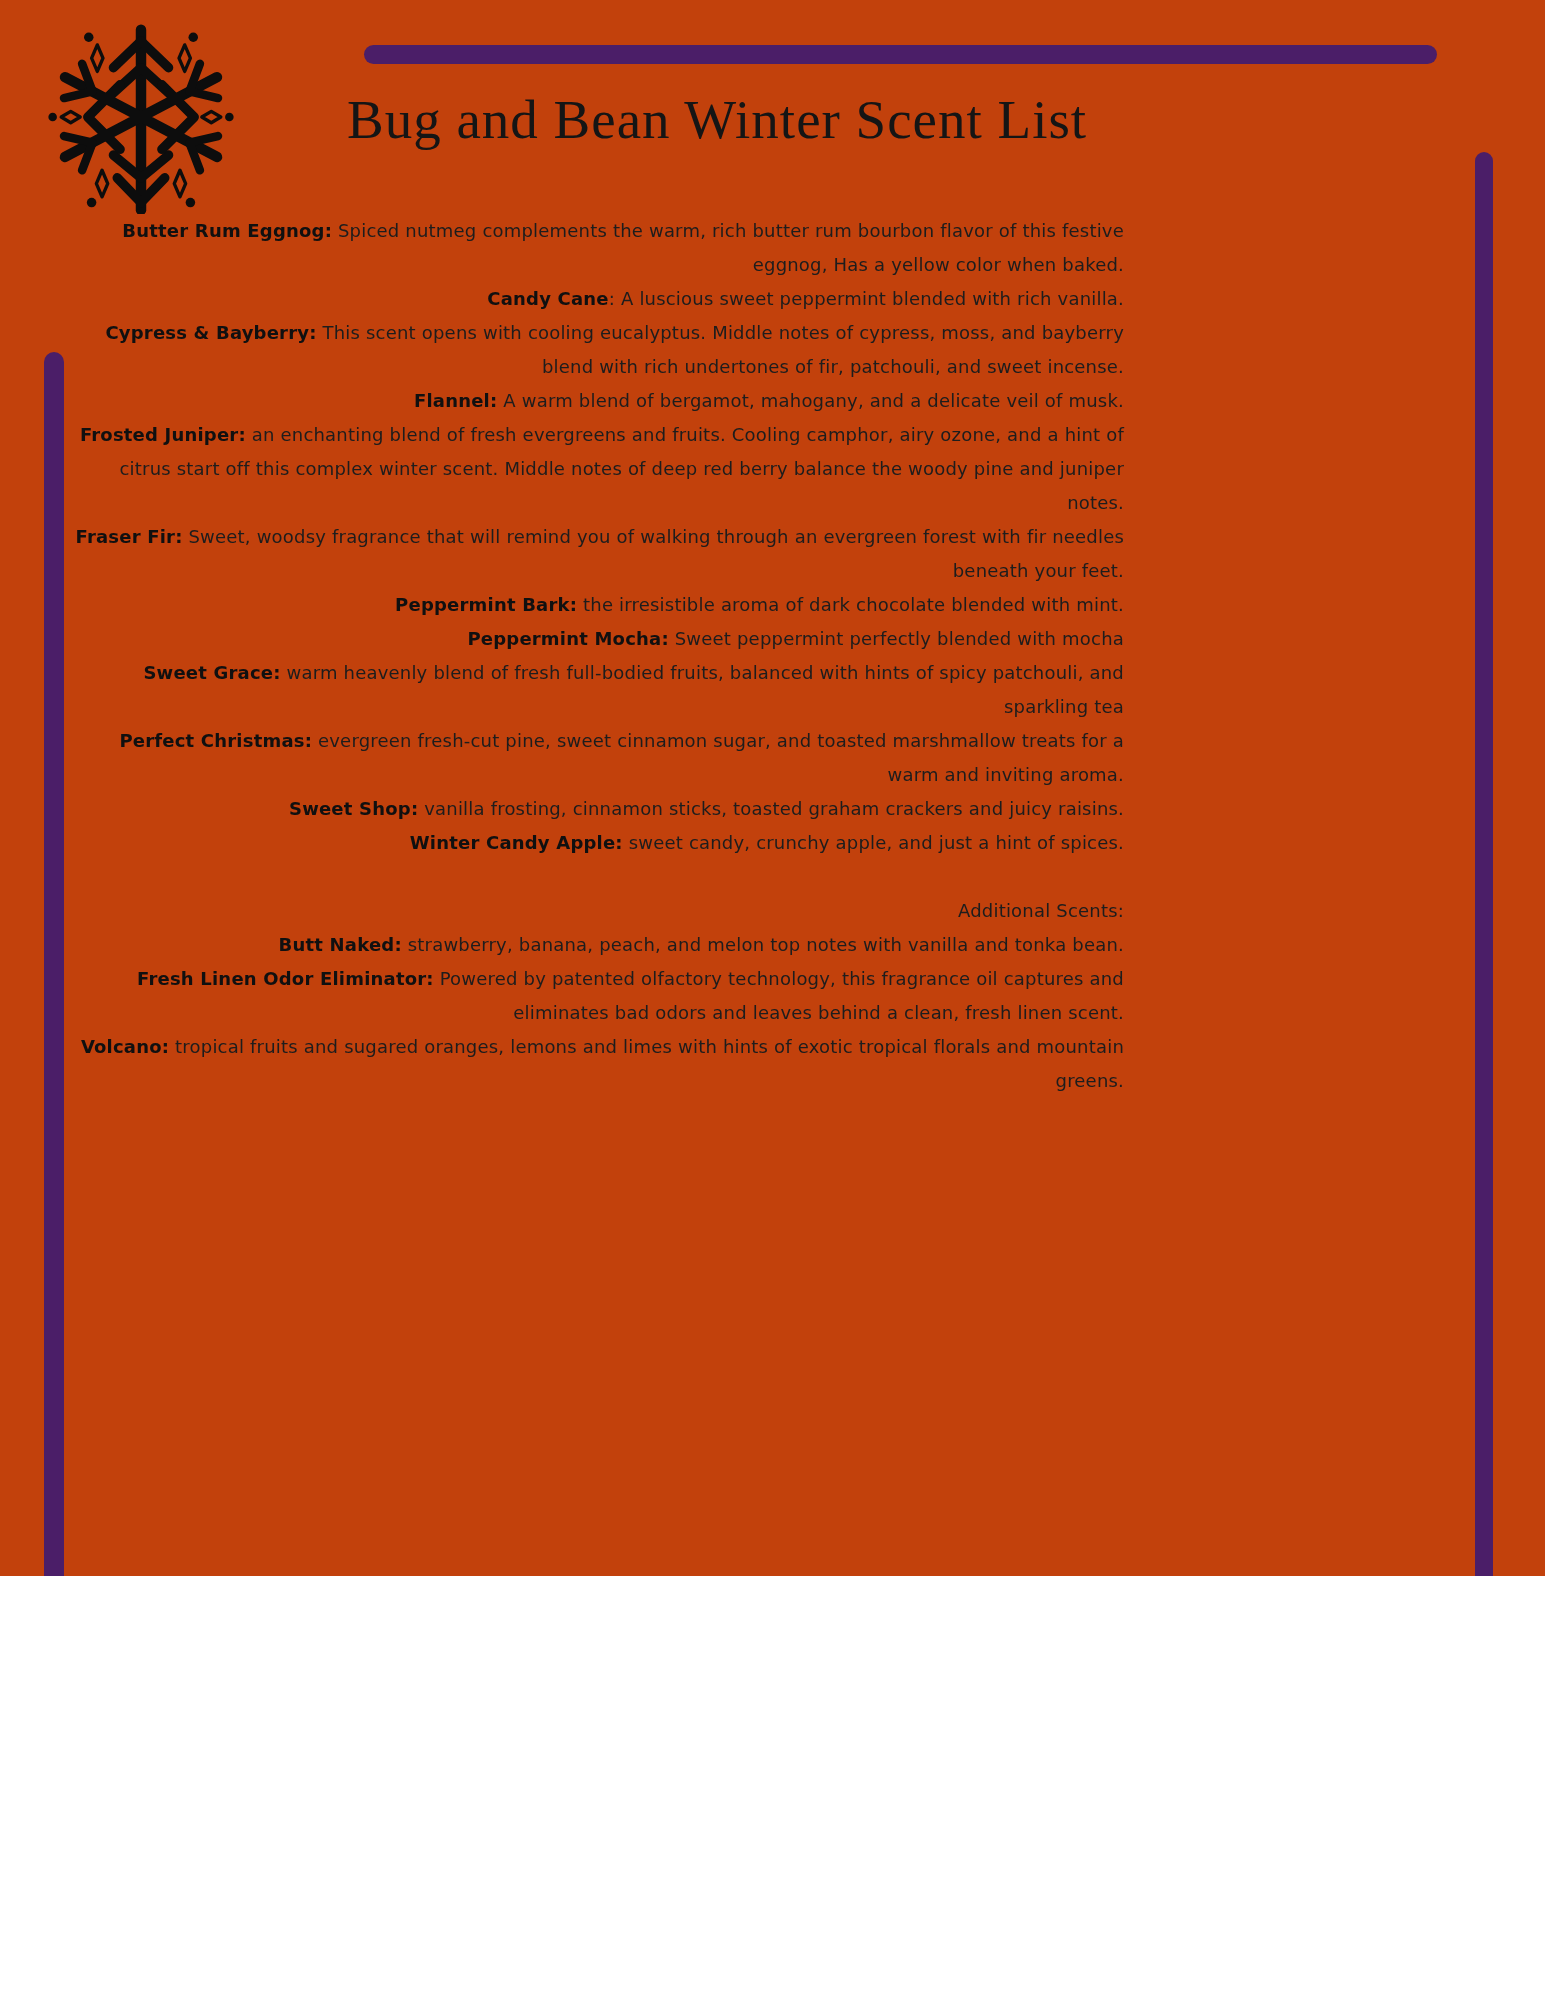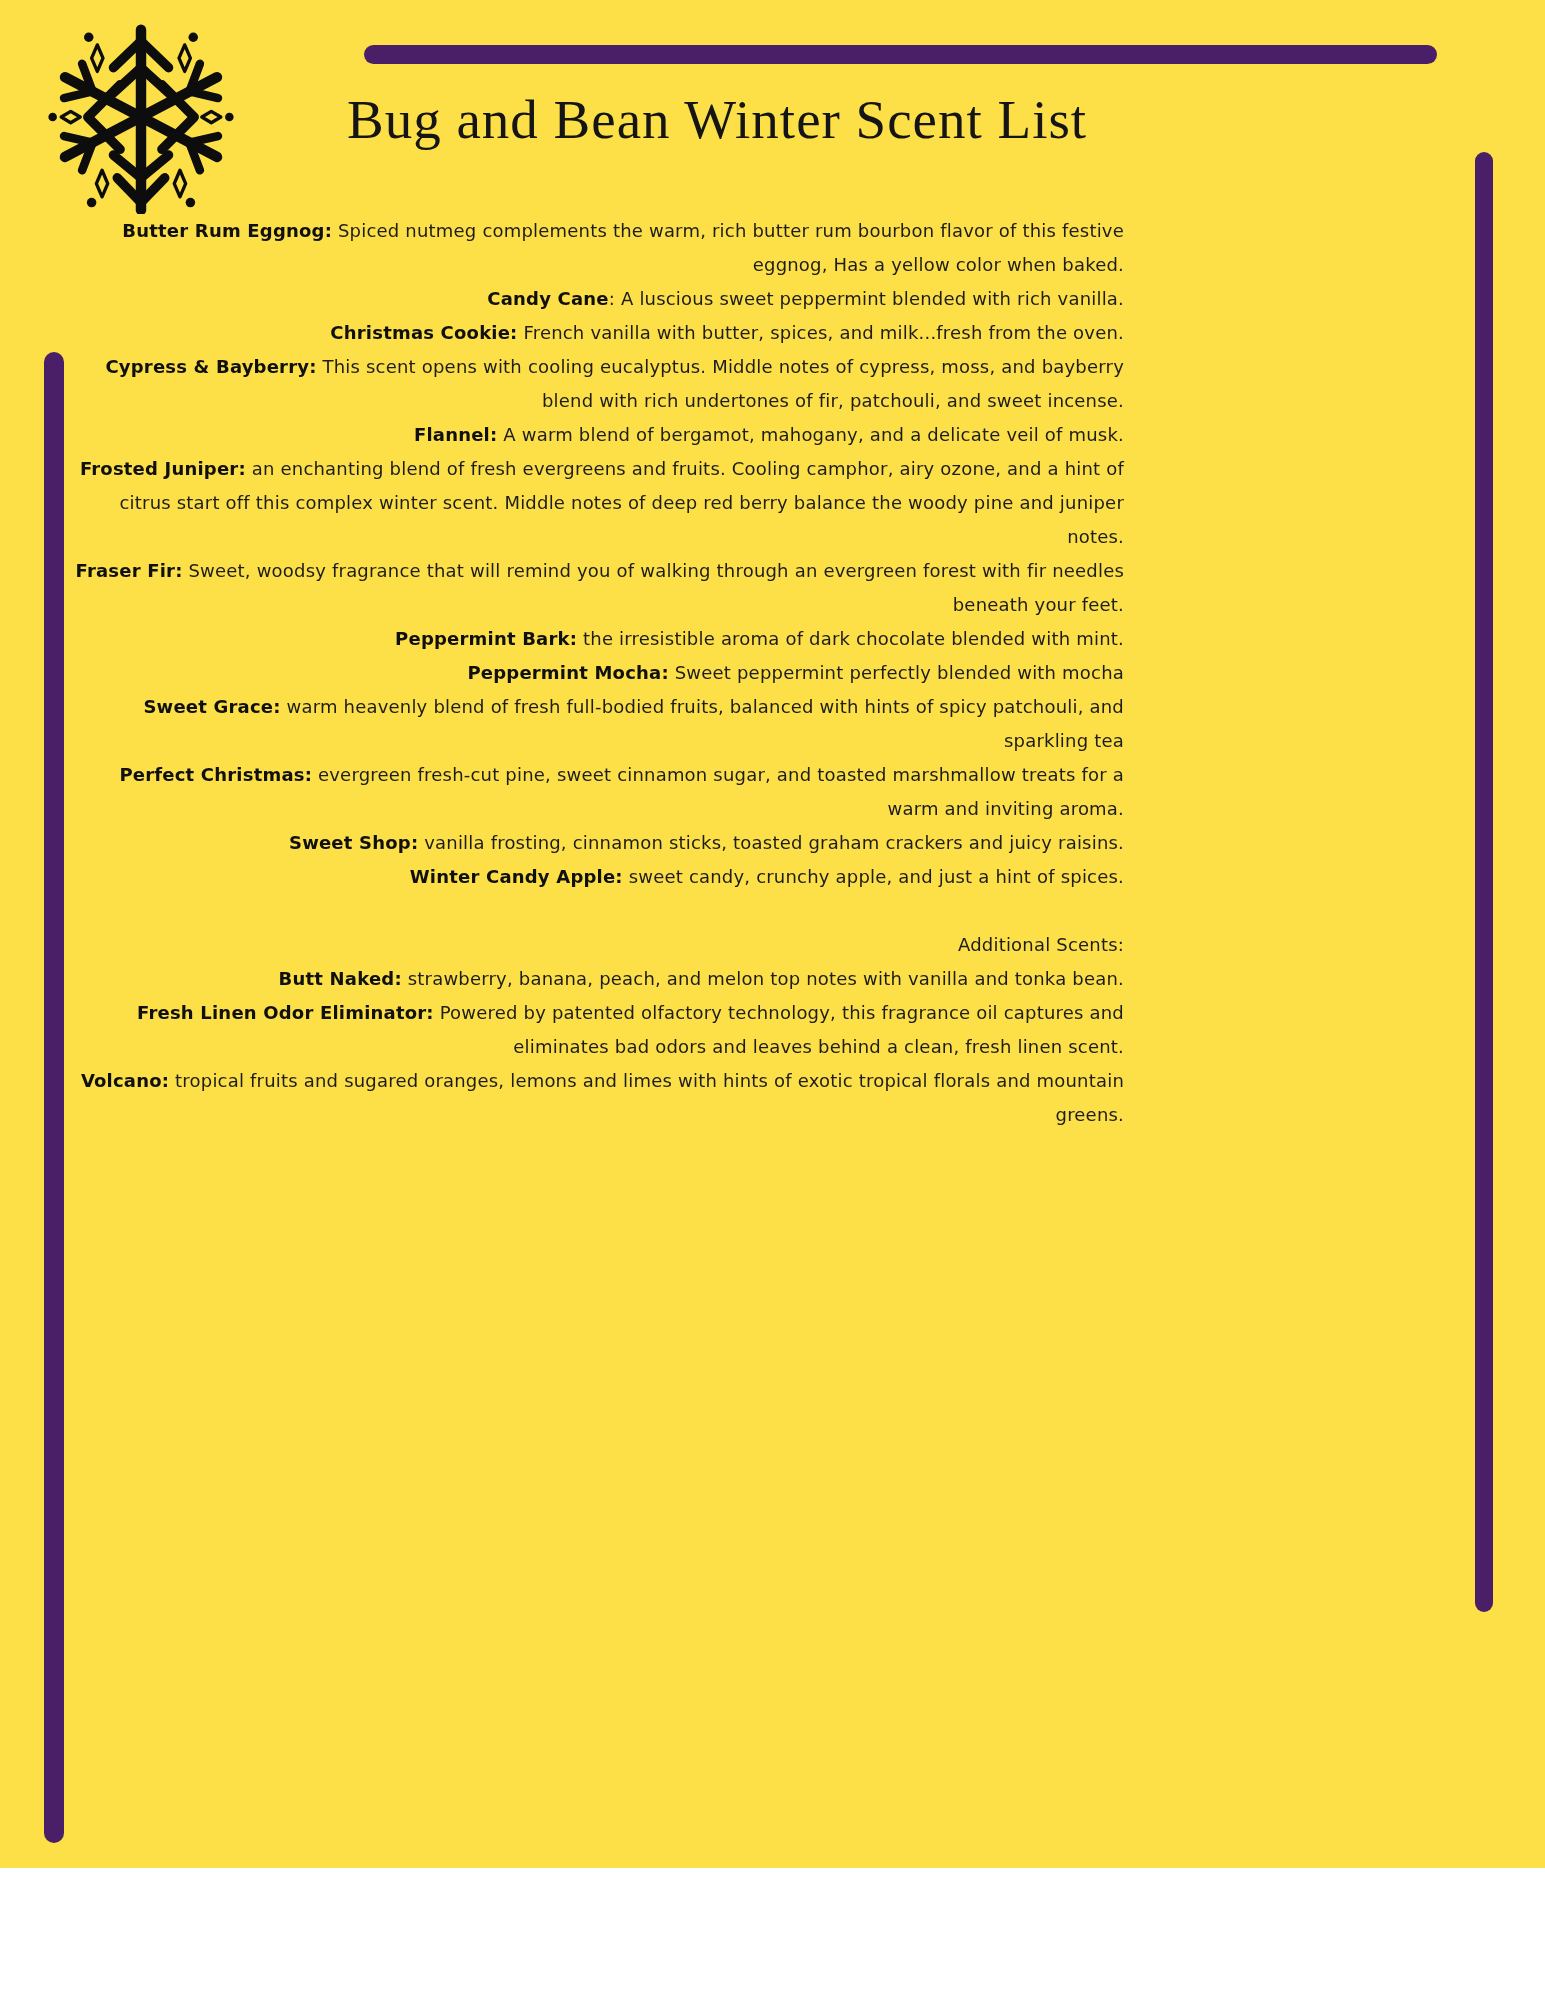--- a/index.html
+++ b/index.html
@@ -1,19 +1,19 @@
 <!DOCTYPE html>
 <html><head>
 <meta charset="utf-8">
 <style>
   html,body{margin:0;padding:0;background:#ffffff;}
   .page{
     position:relative;
-    width:1545px;height:1868px;
-    background:#fde047;
+    width:1545px;height:1576px;
+    background:#c2410c;
     overflow:hidden;
     font-family:"DejaVu Sans","Liberation Sans",sans-serif;
   }
   .bar{position:absolute;background:var(--purple,#4b1e68);}
   .top-bar{left:364px;top:45px;width:1073px;height:19px;border-radius:10px;}
   .right-bar{left:1475px;top:152px;width:18px;height:1460px;border-radius:10px;}
   .left-bar{left:44px;top:352px;width:20px;height:1491px;border-radius:11px;}
   .snowflake{position:absolute;left:46px;top:22px;width:190px;height:192px;}
   .page-title{
     position:absolute;left:347px;top:88px;
@@ -78,21 +78,20 @@
       </g>
     </g>
   </svg>
 
   <div class="page-title">Bug and Bean Winter Scent List</div>
 
   <div class="content" style="color: rgb(29, 29, 29);">
 
     <p class="scent"><b>Butter Rum Eggnog:</b><span> Spiced nutmeg complements the warm, rich butter rum bourbon flavor of this festive eggnog, Has a yellow color when baked.</span></p>
     <p class="scent"><b>Candy Cane</b><span>: A luscious sweet peppermint blended with rich vanilla.</span></p>
-    <p class="scent"><b>Christmas Cookie:</b><span> French vanilla with butter, spices, and milk...fresh from the oven.</span></p>
     <p class="scent"><b>Cypress &amp; Bayberry:</b><span> This scent opens with cooling eucalyptus. Middle notes of cypress, moss, and bayberry blend with rich undertones of fir, patchouli, and sweet incense.</span></p>
     <p class="scent"><b>Flannel:</b><span> A warm blend of bergamot, mahogany, and a delicate veil of musk.</span></p>
     <p class="scent"><b>Frosted Juniper:</b><span> an enchanting blend of fresh evergreens and fruits. Cooling camphor, airy ozone, and a hint of citrus start off this complex winter scent. Middle notes of deep red berry balance the woody pine and juniper notes.</span></p>
     <p class="scent"><b>Fraser Fir:</b><span> Sweet, woodsy fragrance that will remind you of walking through an evergreen forest with fir needles beneath your feet.</span></p>
     <p class="scent"><b>Peppermint Bark:</b><span> the irresistible aroma of dark chocolate blended with mint.</span></p>
     <p class="scent"><b>Peppermint Mocha:</b><span> Sweet peppermint perfectly blended with mocha</span></p>
     <p class="scent"><b>Sweet Grace:</b><span> warm heavenly blend of fresh full-bodied fruits, balanced with hints of spicy patchouli, and sparkling tea</span></p>
     <p class="scent"><b>Perfect Christmas:</b><span> evergreen fresh-cut pine, sweet cinnamon sugar, and toasted marshmallow treats for a warm and inviting aroma.</span></p>
     <p class="scent"><b>Sweet Shop:</b><span> vanilla frosting, cinnamon sticks, toasted graham crackers and juicy raisins.</span></p>
     <p class="scent"><b>Winter Candy Apple:</b><span> sweet candy, crunchy apple, and just a hint of spices.</span></p>

